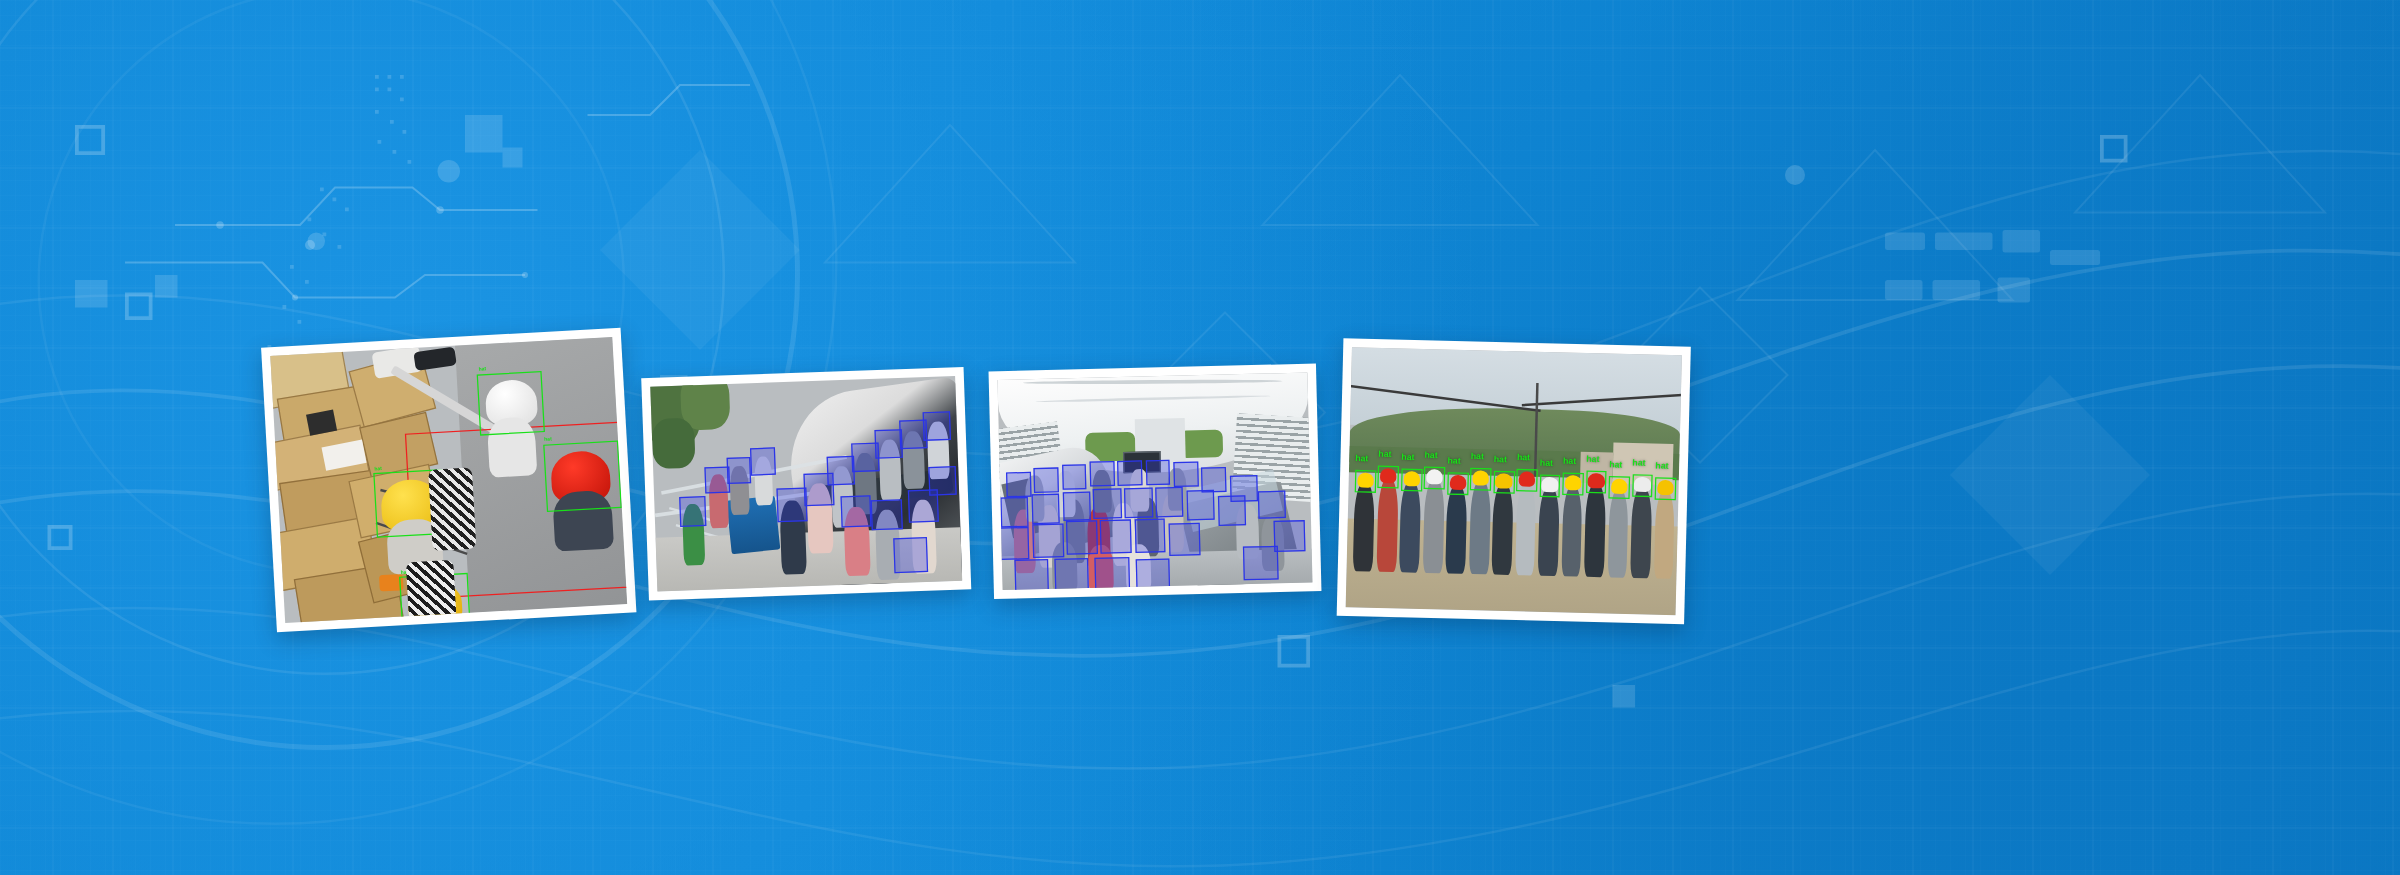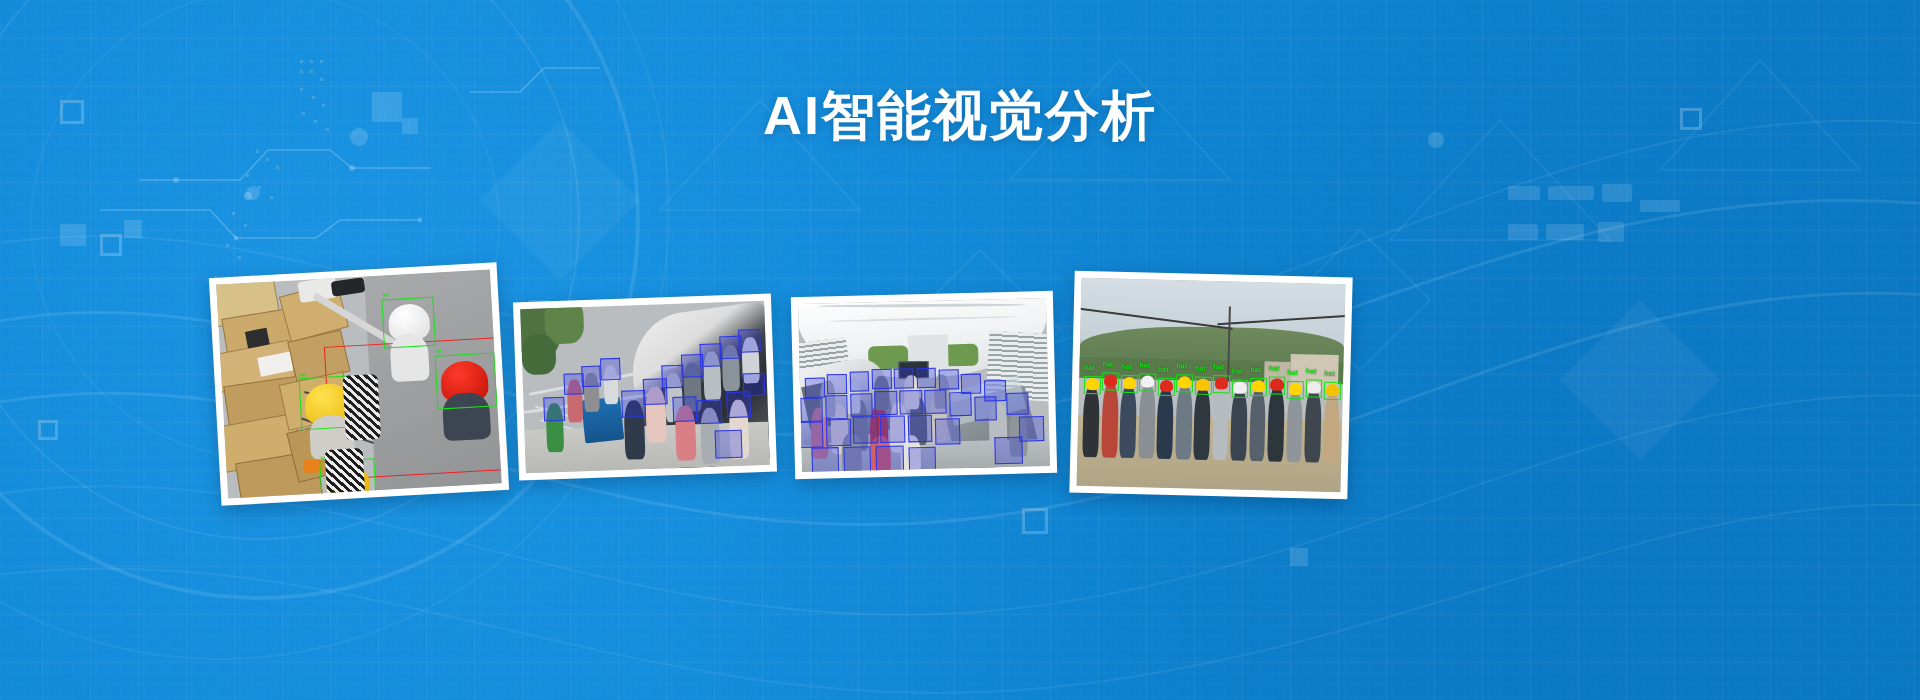--- a/index.html
+++ b/index.html
@@ -268,21 +268,20 @@
   <div class="sq-fill" style="left:402px;top:118px;width:16px;height:16px;"></div>
   <div class="sq-fill" style="left:60px;top:224px;width:26px;height:22px;"></div>
   <div class="sq-fill" style="left:528px;top:300px;width:22px;height:22px;"></div>
   <div class="sq-fill" style="left:1290px;top:548px;width:18px;height:18px;"></div>
   <div class="dot" style="left:350px;top:128px;width:18px;height:18px;"></div>
   <div class="dot" style="left:246px;top:186px;width:14px;height:14px;"></div>
   <div class="dot" style="left:1428px;top:132px;width:16px;height:16px;"></div>
   <div class="dot" style="left:218px;top:300px;width:10px;height:10px;"></div>
 
   <div class="headline-wrap">
-    <h1 class="headline">AI智能视觉分析</h1>
   </div>
 
   <div class="gallery">
 
     <div class="card c1">
       <div class="photo p1">
         <div class="floor"></div>
 
         <div class="boxstack" style="left:-4%;top:-2%;width:26%;height:20%;background:#d8c089;transform:rotate(-7deg);"></div>
         <div class="boxstack" style="left:2%;top:14%;width:30%;height:18%;background:#caa96a;transform:rotate(-6deg);"></div>

